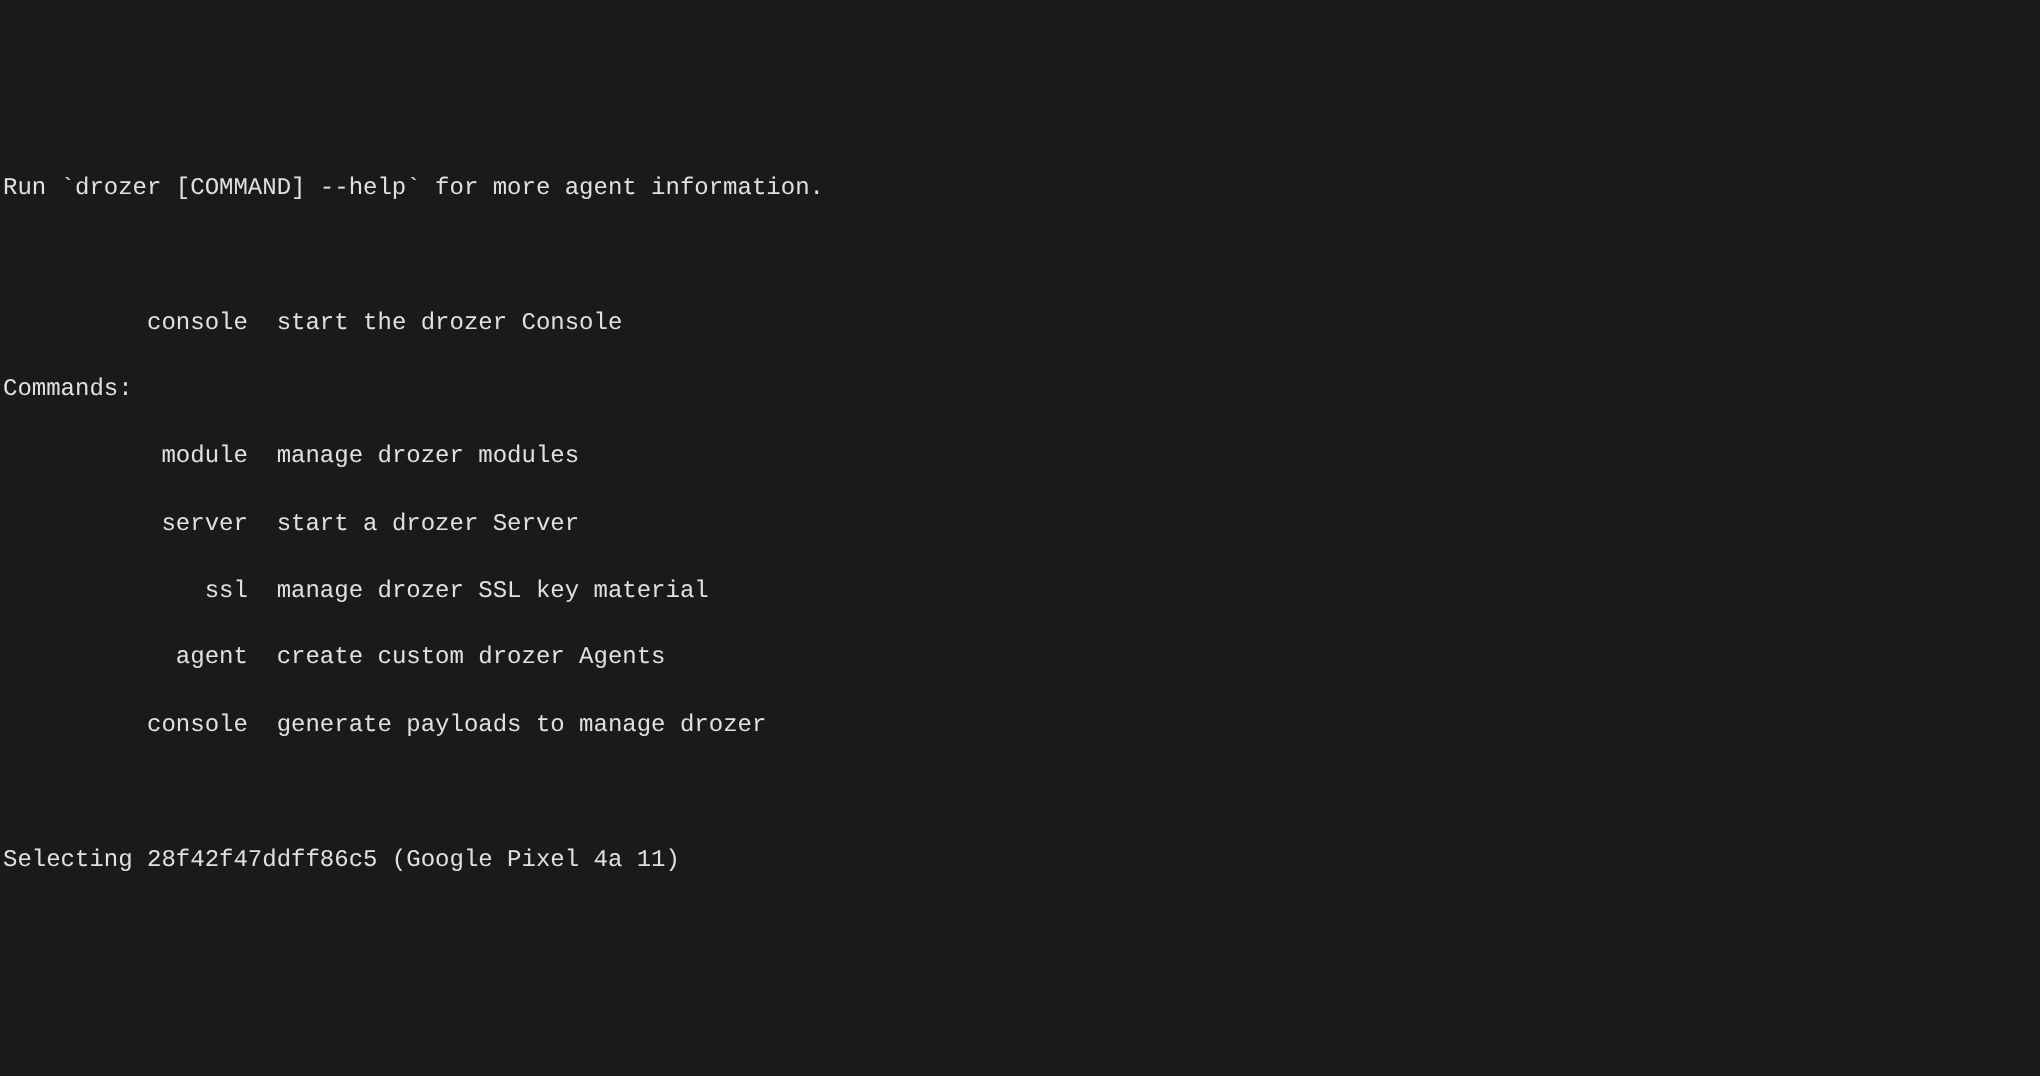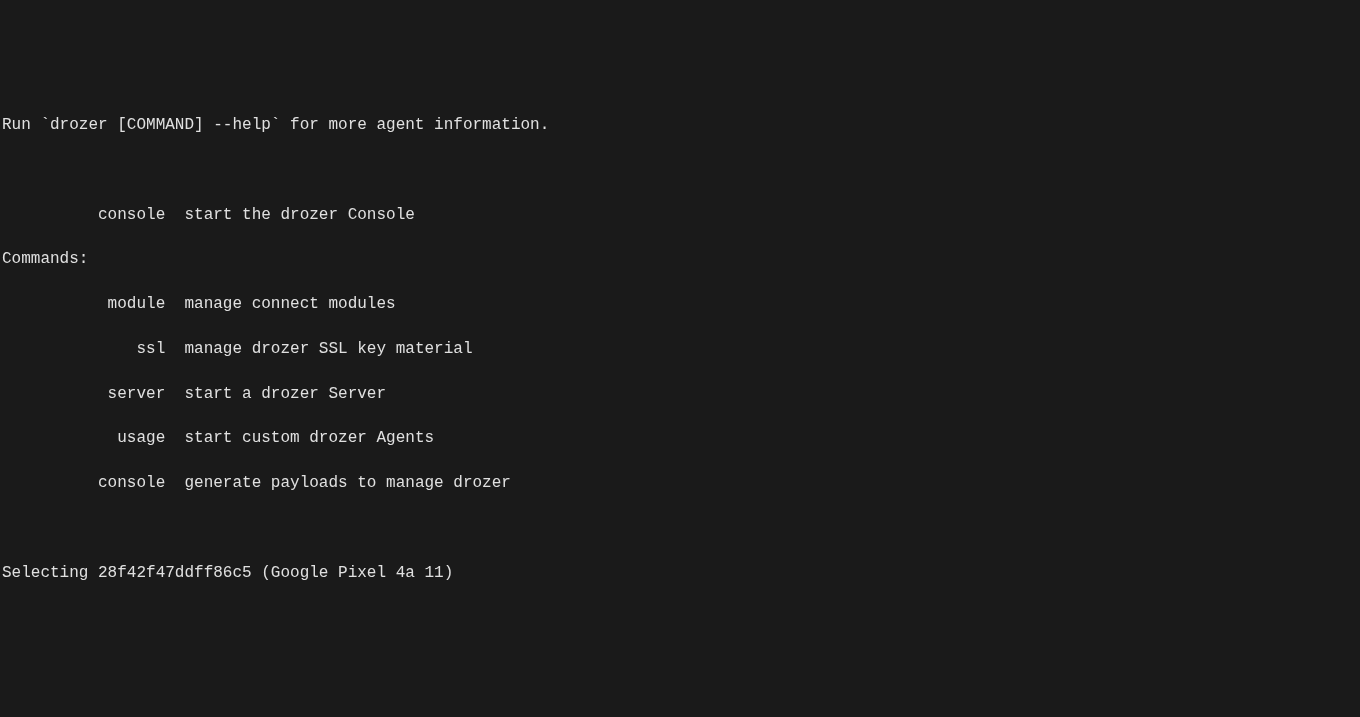--- a/index.html
+++ b/index.html
@@ -26,24 +26,24 @@
 </head>
 <body>
 
 
 
 <div>
 <span class="term-line">Run `drozer [COMMAND] --help` for more agent information.</span>
 <span class="term-line"> </span>
 <span class="term-line"><span>          console</span>  <span>start the drozer Console</span></span>
 <span class="term-line">Commands:</span>
-<span class="term-line"><span>           module</span>  <span>manage connect modules</span></span>
+<span class="term-line"><span>           module</span>  <span>manage drozer modules</span></span>
+<span class="term-line"><span>           server</span>  <span>start a drozer Server</span></span>
 <span class="term-line"><span>              ssl</span>  <span>manage drozer SSL key material</span></span>
-<span class="term-line"><span>           server</span>  <span>start a drozer Server</span></span>
-<span class="term-line"><span>            usage</span>  <span>start custom drozer Agents</span></span>
+<span class="term-line"><span>            agent</span>  <span>create custom drozer Agents</span></span>
 <span class="term-line"><span>          console</span>  <span>generate payloads to manage drozer</span></span>
 <span class="term-line"> </span>
 <span class="term-line">Selecting 28f42f47ddff86c5 (Google Pixel 4a 11)</span>
 <span class="term-line"> </span>
 
 
 
 
 
 

